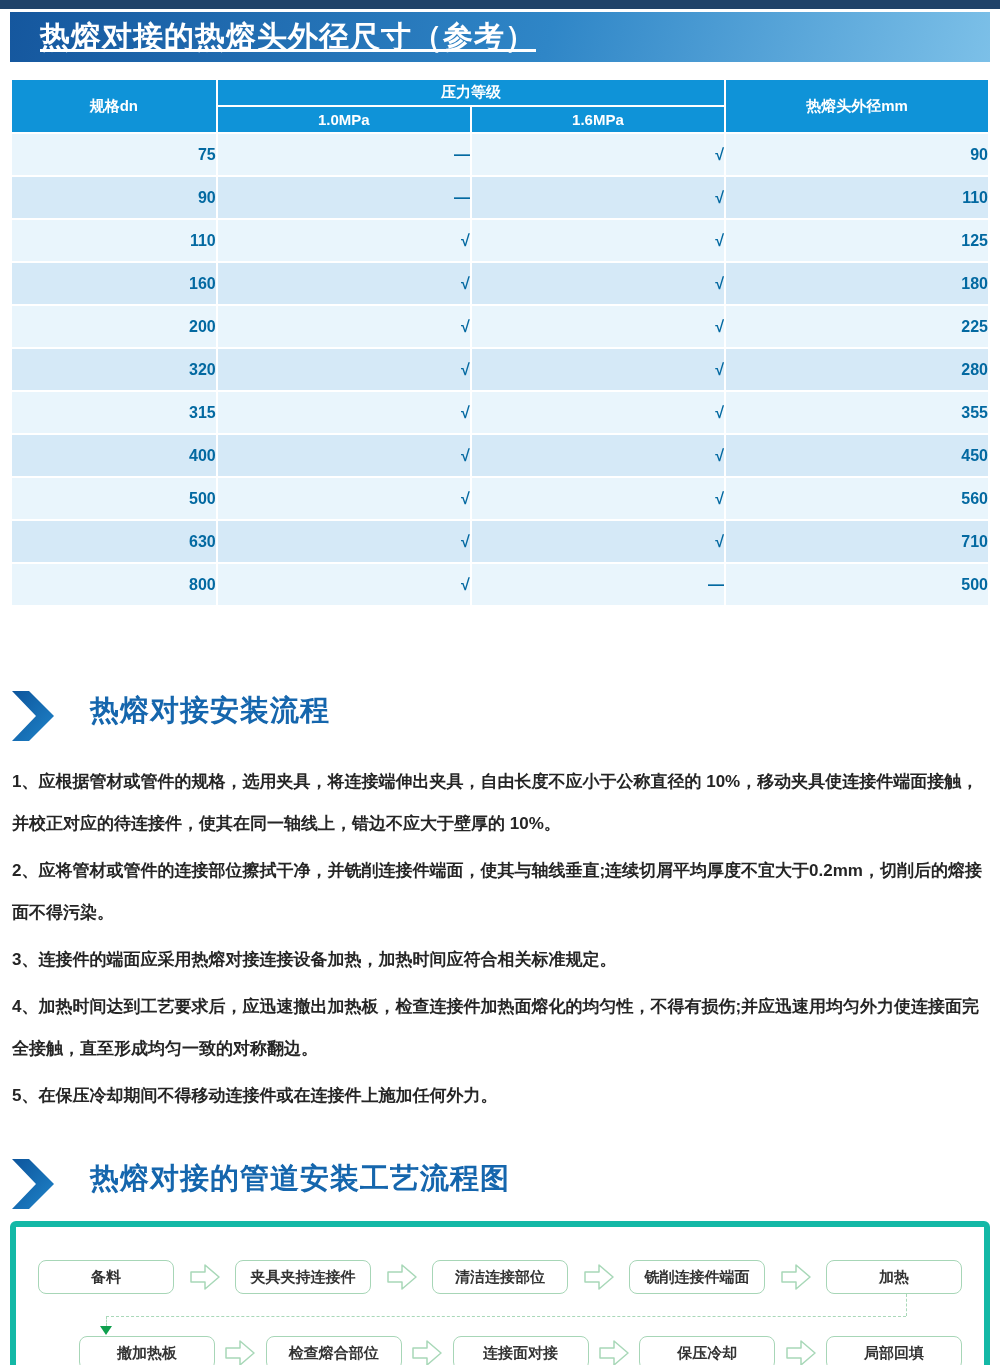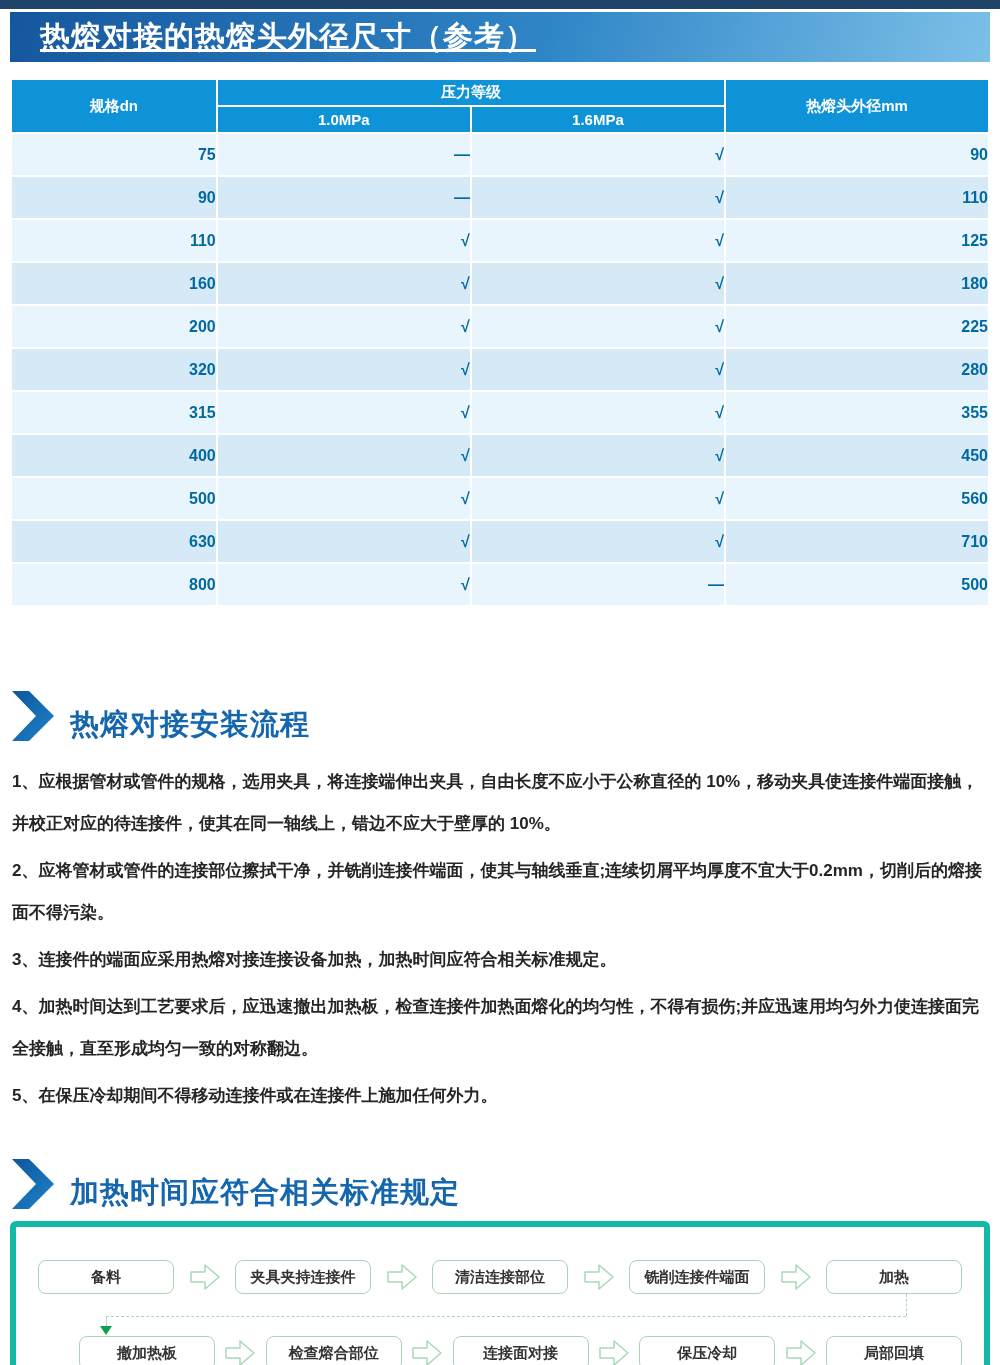--- a/index.html
+++ b/index.html
@@ -59,22 +59,23 @@
     font-weight: 600;
     color: #0369a1;
     height: 41px;
   }
   table.spec tr.row-a td { background: #e9f5fc; }
   table.spec tr.row-b td { background: #d5e9f7; }
 
   
   .section-heading {
     display: flex;
-    align-items: flex-end;
+    align-items: flex-start;
     margin: 0 10px;
+    gap: 20px;
   }
   .section-heading .chev { flex: 0 0 auto; margin-right: 16px; }
   .section-heading .heading-text {
     color: #1566ad;
     font-size: 29px;
     font-weight: bold;
     letter-spacing: 1px;
     white-space: nowrap;
   }
   .heading-1 { margin-top: 84px; }
@@ -266,21 +267,21 @@
   <p>4、加热时间达到工艺要求后，应迅速撤出加热板，检查连接件加热面熔化的均匀性，不得有损伤;并应迅速用均匀外力使连接面完全接触，直至形成均匀一致的对称翻边。</p>
   <p>5、在保压冷却期间不得移动连接件或在连接件上施加任何外力。</p>
 </div>
 
 <div class="section-heading heading-2">
   <span class="chev">
     <svg width="44" height="50" viewBox="0 0 44 50">
       <path d="M2,0 L19,0 L44,25 L19,50 L2,50 L26,25 Z" fill="url(#chevGrad)"></path>
     </svg>
   </span>
-  <span class="heading-text">加热时间应符合相关标准规定</span>
+  <span class="heading-text">热熔对接的管道安装工艺流程图</span>
 </div>
 
 <div class="flow-container">
 
   <div class="flow-row flow-row-1">
     <div class="flow-box">备料</div>
     <div class="flow-arrow">
         <svg width="30" height="26" viewBox="0 0 30 26">
           <polygon points="1,8 15,8 15,1 29,13 15,25 15,18 1,18" fill="#ffffff" stroke="#a8d8b8" stroke-width="1.5" stroke-linejoin="round"></polygon>
         </svg>

